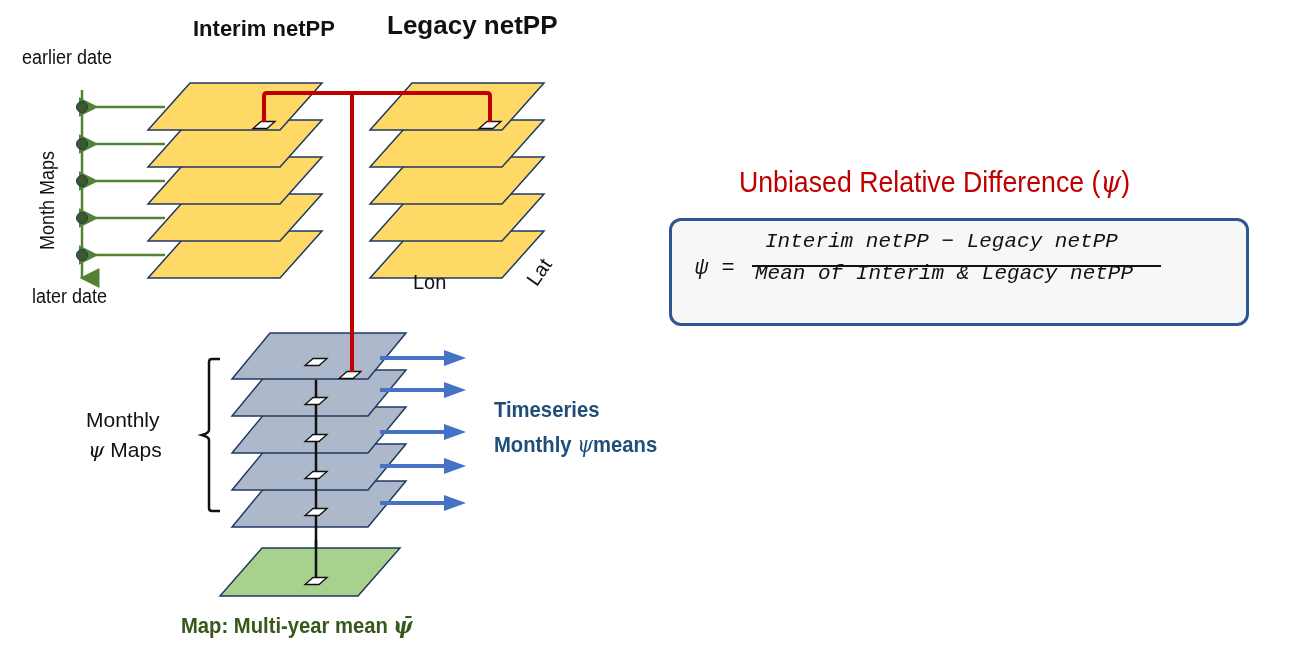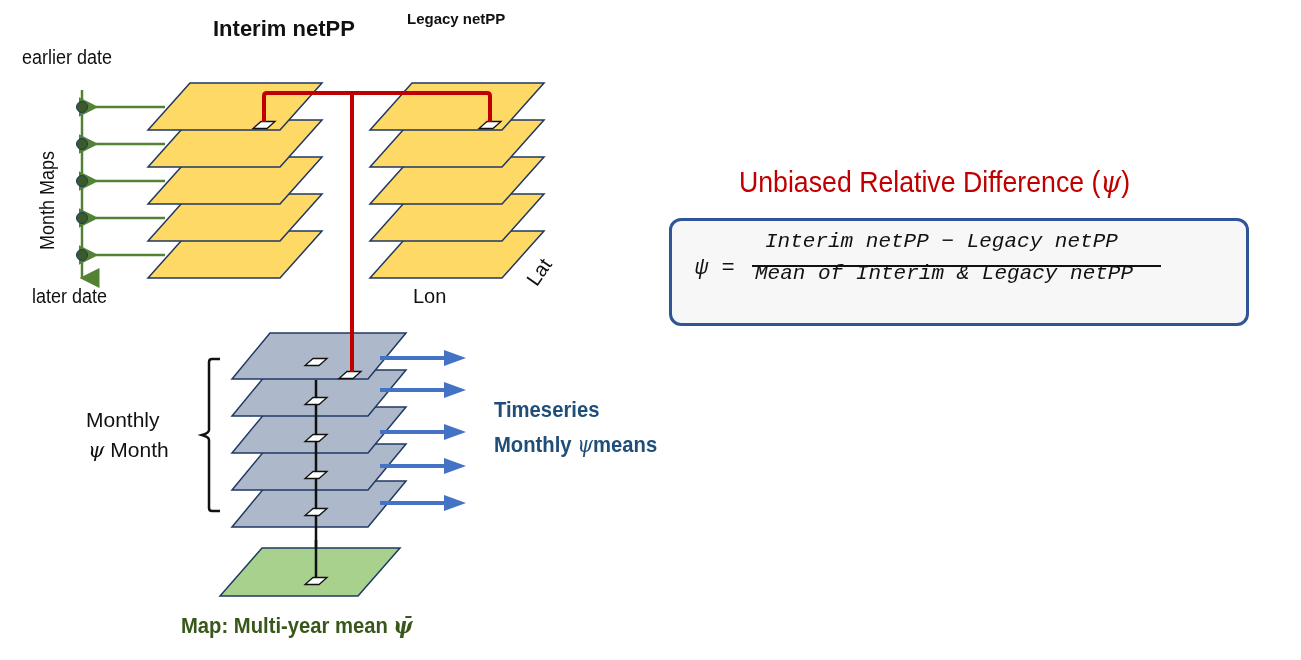--- a/index.html
+++ b/index.html
@@ -1,19 +1,19 @@
 <!DOCTYPE html>
 <html><head>
 <meta charset="utf-8">
 <style>
   html, body { margin:0; padding:0; background:#ffffff; }
   body { width:1301px; height:660px; position:relative; overflow:hidden; font-family:"Liberation Sans", sans-serif; }
   svg { position:absolute; left:0; top:0; }
   .lbl { position:absolute; white-space:nowrap; color:#111; }
-  .bold { font-weight:bold;margin-left:20px; }
+  .bold { font-weight:bold; }
   .title-red { color:#c00000; font-size:29px; transform:scaleX(0.92); transform-origin:left top; }
   .formula-box { position:absolute; left:669px; top:218px; width:580px; height:108px; border:3px solid #2f5597; border-radius:12px; background:#f7f7f7; box-sizing:border-box; }
   .formula { position:absolute; font-family:Liberation Mono, monospace; font-style:italic; font-size:21px; color:#111; }
   .frac-line { position:absolute; height:2px; background:#111; }
   .ts { color:#1f4e79; font-weight:bold; font-size:22px; transform:scaleX(0.92); transform-origin:left top; }
   .green-cap { color:#38571a; font-weight:bold; font-size:22px; transform:scaleX(0.92); transform-origin:left top; }
 </style>
 </head>
 <body>
 
@@ -89,33 +89,33 @@
       <polygon points="444,458 466,466 444,474" fill="#4472c4"></polygon>
       <line x1="380" y1="503" x2="446" y2="503" stroke="#4472c4" stroke-width="4"></line>
       <polygon points="444,495 466,503 444,511" fill="#4472c4"></polygon>
     </g>
   <g id="bracket">
       <path d="M220,359 L212,359 Q209,359 209,362 L209,430 Q209,433 202,435 Q209,437 209,440 L209,508 Q209,511 212,511 L220,511" fill="none" stroke="#111" stroke-width="2.5"></path>
     </g>
 </svg>
 
 <div class="lbl bold" style="left:193px;top:16px;font-size:22px;">Interim netPP</div>
-<div class="lbl bold" style="left:387px;top:10px;font-size:15px;">Legacy netPP</div>
+<div class="lbl bold" style="left:387px;top:10px;font-size:26px;">Legacy netPP</div>
 
 <div class="lbl" style="left:22px;top:46px;font-size:20px;transform:scaleX(0.9);transform-origin:left top;">earlier date</div>
 <div class="lbl" style="left:32px;top:285px;font-size:20px;transform:scaleX(0.9);transform-origin:left top;">later date</div>
 <div class="lbl" style="left:36px;top:250px;font-size:20px;transform:rotate(-90deg) scaleX(0.9);transform-origin:left top;">Month Maps</div>
 
-<div class="lbl" style="left:413px;top:285px;font-size:20px;">Lon</div>
+<div class="lbl" style="left:413px;top:271px;font-size:20px;">Lon</div>
 <div class="lbl" style="left:522px;top:277px;font-size:20px;transform:rotate(-55deg);transform-origin:left top;">Lat</div>
 
 <div class="lbl" style="left:86px;top:408px;font-size:21px;">Monthly</div>
 <div class="lbl" style="left:88px;top:438px;font-size:21px;">
   <span style="font-family:'DejaVu Serif',serif;font-style:italic;">ψ</span>
-  <span>Month</span>
+  <span>Maps</span>
 </div>
 
 <div class="lbl ts" style="left:494px;top:397px;">Timeseries</div>
 <div class="lbl ts" style="left:494px;top:432px;">
   <span>Monthly</span>
   <span style="font-family:'DejaVu Serif',serif;font-style:italic;font-weight:normal;">ψ</span><span>means</span>
 </div>
 
 <div class="lbl green-cap" style="left:181px;top:612px;">
   <span>Map: Multi-year mean</span>

